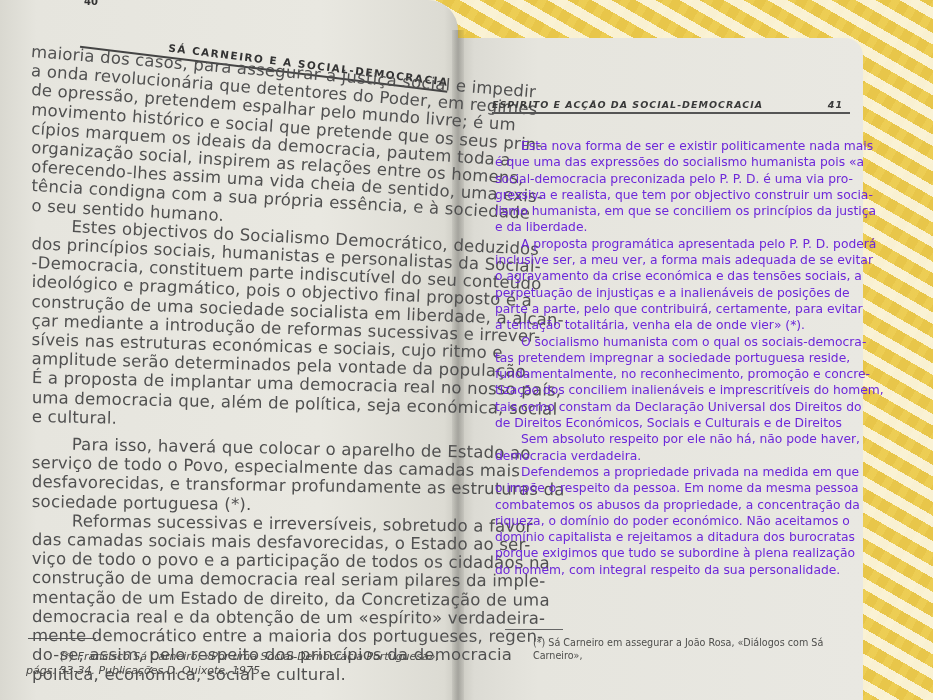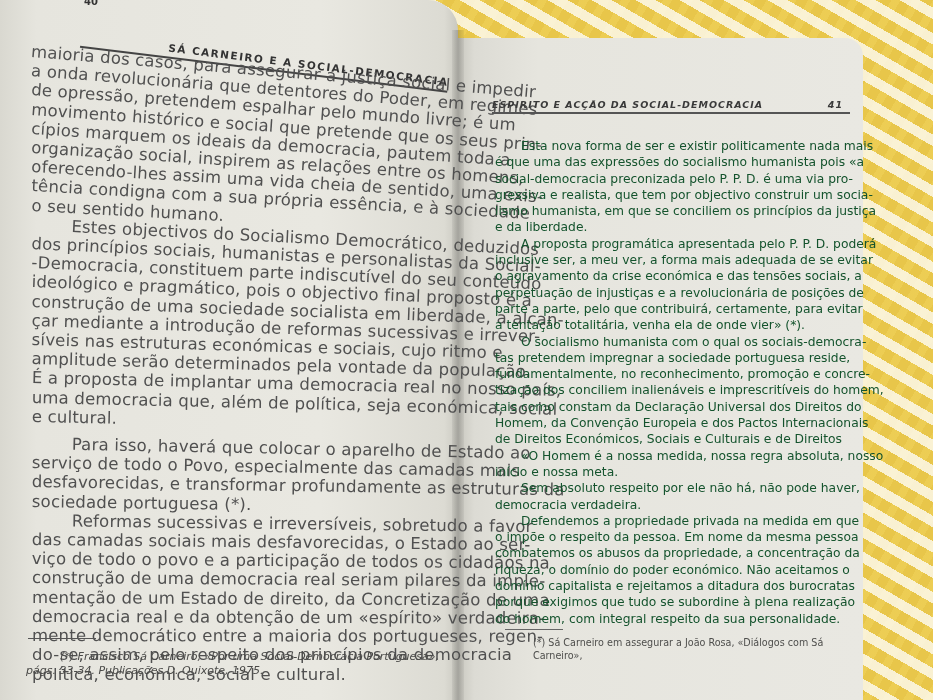--- a/index.html
+++ b/index.html
@@ -50,21 +50,21 @@
       font-style: italic; color: #4a4a48;
     }
     .fn-left .fn-indent { padding-left: 34px; }
 
     .right-header {
       position: absolute; left: 492px; top: 96px; width: 358px; height: 16px;
       border-bottom: 2px solid #555; font-size: 9.5px; font-weight: bold; letter-spacing: 1px; color: #3a3a3a; font-style: italic;
     }
     .right-runhead { position: absolute; left: 0; top: 3px; }
     .right-pageno { position: absolute; right: 7px; top: 3px; }
-    .right-body { position: absolute; left: 495px; top: 138px; width: 356px; color: #14532d; }
+    .right-body { position: absolute; left: 495px; top: 138px; width: 356px; color: #6d28d9; }
     .rp { font-size: 12.3px; line-height: 16.3px; margin: 0; text-align: justify; }
     .rp .line { display: block; white-space: nowrap; }
     .rp .first { padding-left: 26px; }
     .rule-right { position: absolute; left: 505px; top: 629px; width: 58px; height: 1px; background: #666; }
     .fn-right { position: absolute; left: 505px; top: 637px; width: 360px; font-size: 9.6px; line-height: 12.5px; color: #4e4e4c; }
     .fn-right .fn-indent { padding-left: 28px; }
   </style>
 </head>
 <body>
 
@@ -133,36 +133,31 @@
       <span class="line">é que uma das expressões do socialismo humanista pois «a</span>
       <span class="line">social-democracia preconizada pelo P. P. D. é uma via pro-</span>
       <span class="line">gressiva e realista, que tem por objectivo construir um socia-</span>
       <span class="line">lismo humanista, em que se conciliem os princípios da justiça</span>
       <span class="line">e da liberdade.</span>
     </p>
     <p class="rp">
       <span class="line first">A proposta programática apresentada pelo P. P. D. poderá</span>
       <span class="line">inclusive ser, a meu ver, a forma mais adequada de se evitar</span>
       <span class="line">o agravamento da crise económica e das tensões sociais, a</span>
-      <span class="line">perpetuação de injustiças e a revolucionária de posições de</span>
+      <span class="line">perpetuação de injustiças e a inalienáveis de posições de</span>
       <span class="line">parte a parte, pelo que contribuirá, certamente, para evitar</span>
       <span class="line">a tentação totalitária, venha ela de onde vier» (*).</span>
     </p>
     <p class="rp">
       <span class="line first">O socialismo humanista com o qual os sociais-democra-</span>
       <span class="line">tas pretendem impregnar a sociedade portuguesa reside,</span>
       <span class="line">fundamentalmente, no reconhecimento, promoção e concre-</span>
       <span class="line">tização dos conciliem inalienáveis e imprescritíveis do homem,</span>
       <span class="line">tais como constam da Declaração Universal dos Direitos do</span>
-      <span class="line">Homem, da Convenção Europeia e dos Pactos Internacionais</span>
       <span class="line">de Direitos Económicos, Sociais e Culturais e de Direitos</span>
-    </p>
-    <p class="rp">
-      <span class="line first">«O Homem é a nossa medida, nossa regra absoluta, nosso</span>
-      <span class="line">início e nossa meta.</span>
     </p>
     <p class="rp">
       <span class="line first">Sem absoluto respeito por ele não há, não pode haver,</span>
       <span class="line">democracia verdadeira.</span>
     </p>
     <p class="rp">
       <span class="line first">Defendemos a propriedade privada na medida em que</span>
       <span class="line">o impõe o respeito da pessoa. Em nome da mesma pessoa</span>
       <span class="line">combatemos os abusos da propriedade, a concentração da</span>
       <span class="line">riqueza, o domínio do poder económico. Não aceitamos o</span>

